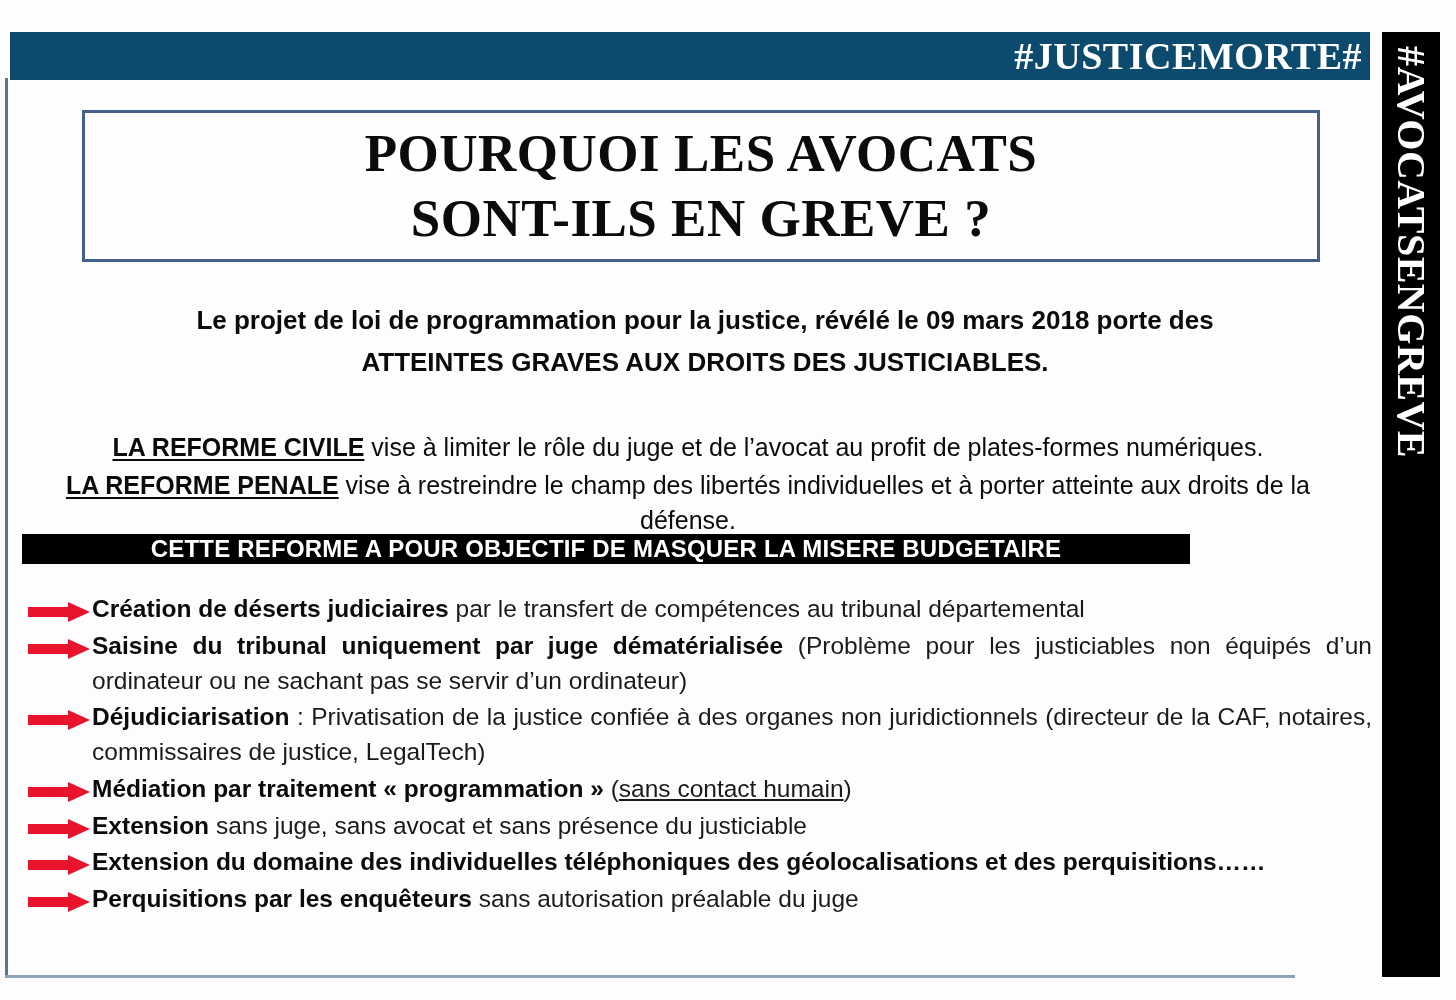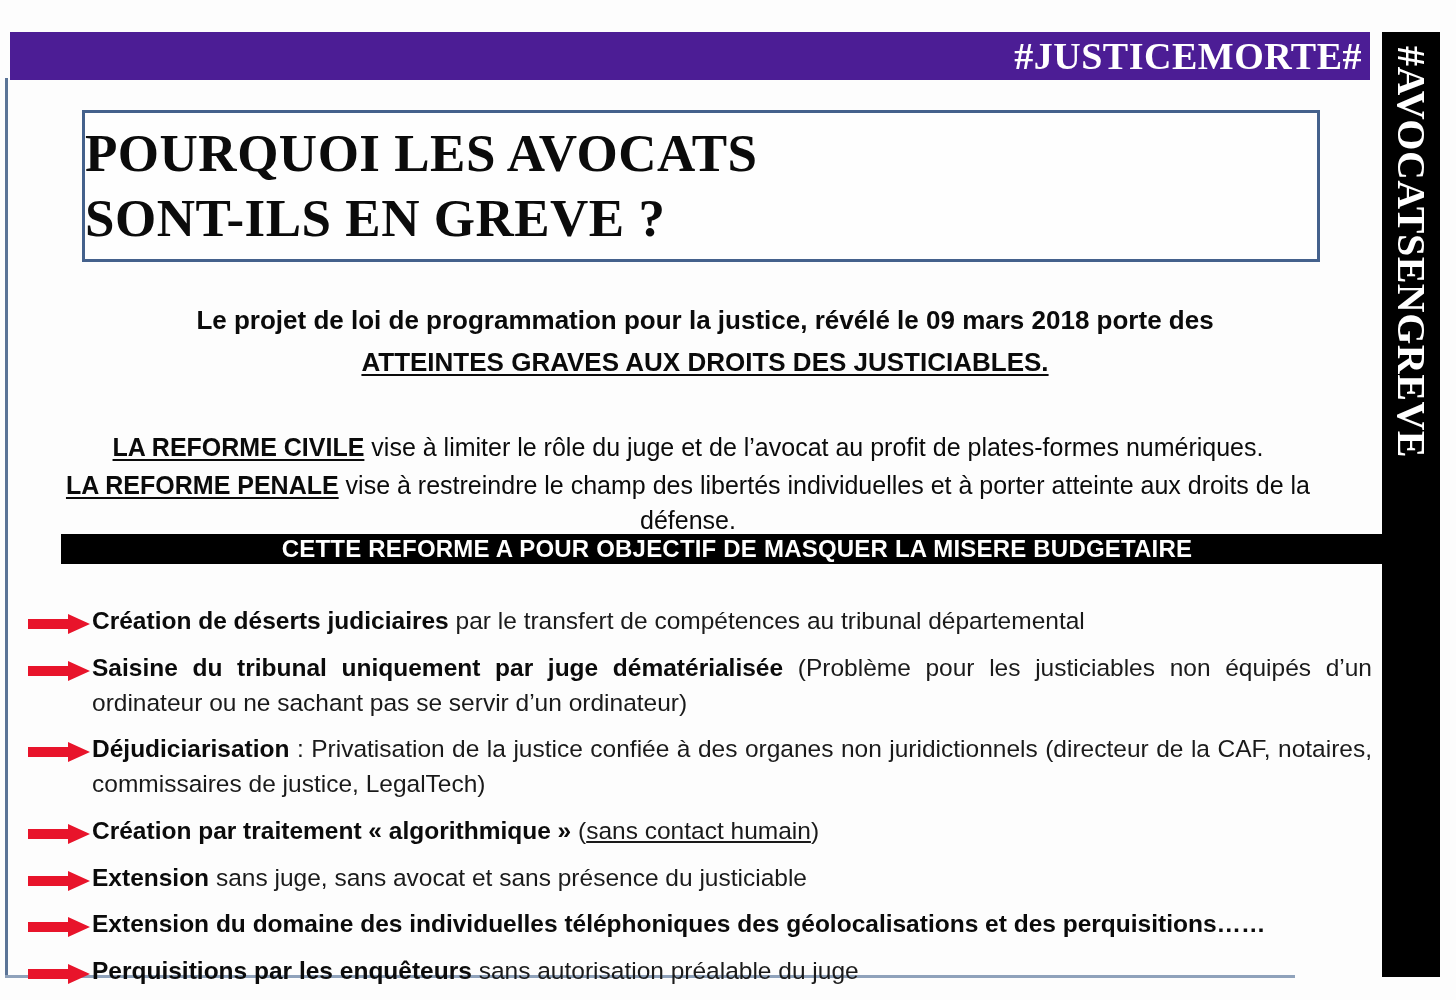--- a/index.html
+++ b/index.html
@@ -42,21 +42,21 @@
     background: #8fa2bb;
   }
 
   
   .top-bar {
     position: absolute;
     left: 10px;
     top: 32px;
     width: 1360px;
     height: 48px;
-    background: #4c1d95;
+    background: #0c4a6e;
     display: flex;
     align-items: center;
     justify-content: flex-end;
     box-sizing: border-box;
     padding-right: 8px;
   }
   .top-bar .tag {
     color: #ffffff;
     font-family: "Liberation Serif", serif;
     font-weight: bold;
@@ -96,21 +96,21 @@
     position: absolute;
     left: 82px;
     top: 110px;
     width: 1238px;
     height: 152px;
     border: 3px solid #44618c;
     background: #fefefe;
     box-sizing: border-box;
     display: flex;
     flex-direction: column;
-    align-items: flex-start;
+    align-items: center;
     justify-content: center;
   }
   .title-line {
     font-family: "Liberation Serif", serif;
     font-weight: bold;
     font-size: 53px;
     line-height: 1.22;
     letter-spacing: 0.5px;
     text-align: center;
     white-space: nowrap;
@@ -123,21 +123,20 @@
     left: 60px;
     top: 300px;
     width: 1290px;
     text-align: center;
     font-size: 26px;
     font-weight: bold;
     line-height: 1.6;
     color: #0b0b0b;
   }
   .subtitle .u {
-    text-decoration: underline;
     text-underline-offset: 3px;
   }
 
   
   .reforms {
     position: absolute;
     left: 28px;
     top: 430px;
     width: 1320px;
     font-size: 25px;
@@ -150,27 +149,26 @@
     font-weight: bold;
     text-decoration: underline;
     text-underline-offset: 3px;
   }
 
   
   .objective-bar {
     position: absolute;
     left: 22px;
     top: 534px;
-    width: 1352px;
+    width: 1168px;
     height: 30px;
     background: #000000;
     display: flex;
     align-items: center;
     justify-content: center;
-    margin-left: 39px;
   }
   .objective-bar .txt {
     color: #ffffff;
     font-weight: bold;
     font-size: 24px;
     letter-spacing: 0.2px;
     white-space: nowrap;
     line-height: 1;
   }
 
@@ -183,21 +181,21 @@
   }
   .bullet {
     position: relative;
     display: block;
     padding-left: 70px;
     margin-bottom: 2px;
     font-size: 24.5px;
     line-height: 1.42;
     color: #1a1a1a;
   }
-  .bullet .body { display: block; margin-top: 12px; }
+  .bullet .body { display: block; }
   .bullet.justify .body {
     text-align: justify;
   }
   .bullet .strong {
     font-weight: bold;
     color: #0b0b0b;
   }
   .bullet .u {
     text-decoration: underline;
     text-underline-offset: 2px;
@@ -286,21 +284,21 @@
       </span>
       <span class="body"><span class="strong">Déjudiciarisation</span><span> : Privatisation de la justice confiée à des organes non juridictionnels (directeur de la CAF, notaires, commissaires de justice, LegalTech)</span></span>
     </div>
 
     <div class="bullet">
       <span class="arrow">
         <svg width="62" height="20" viewBox="0 0 62 20" xmlns="http://www.w3.org/2000/svg">
           <path d="M0 5 H40 V0 L62 10 L40 20 V15 H0 Z" fill="#e8142b"></path>
         </svg>
       </span>
-      <span class="body"><span class="strong">Création par traitement « algorithmique »</span> (<span class="u">sans contact humain</span>)</span>
+      <span class="body"><span class="strong">Médiation par traitement « programmation »</span> (<span class="u">sans contact humain</span>)</span>
     </div>
 
     <div class="bullet">
       <span class="arrow">
         <svg width="62" height="20" viewBox="0 0 62 20" xmlns="http://www.w3.org/2000/svg">
           <path d="M0 5 H40 V0 L62 10 L40 20 V15 H0 Z" fill="#e8142b"></path>
         </svg>
       </span>
       <span class="body"><span class="strong">Extension</span><span> sans juge, sans avocat et sans présence du justiciable</span></span>
     </div>

